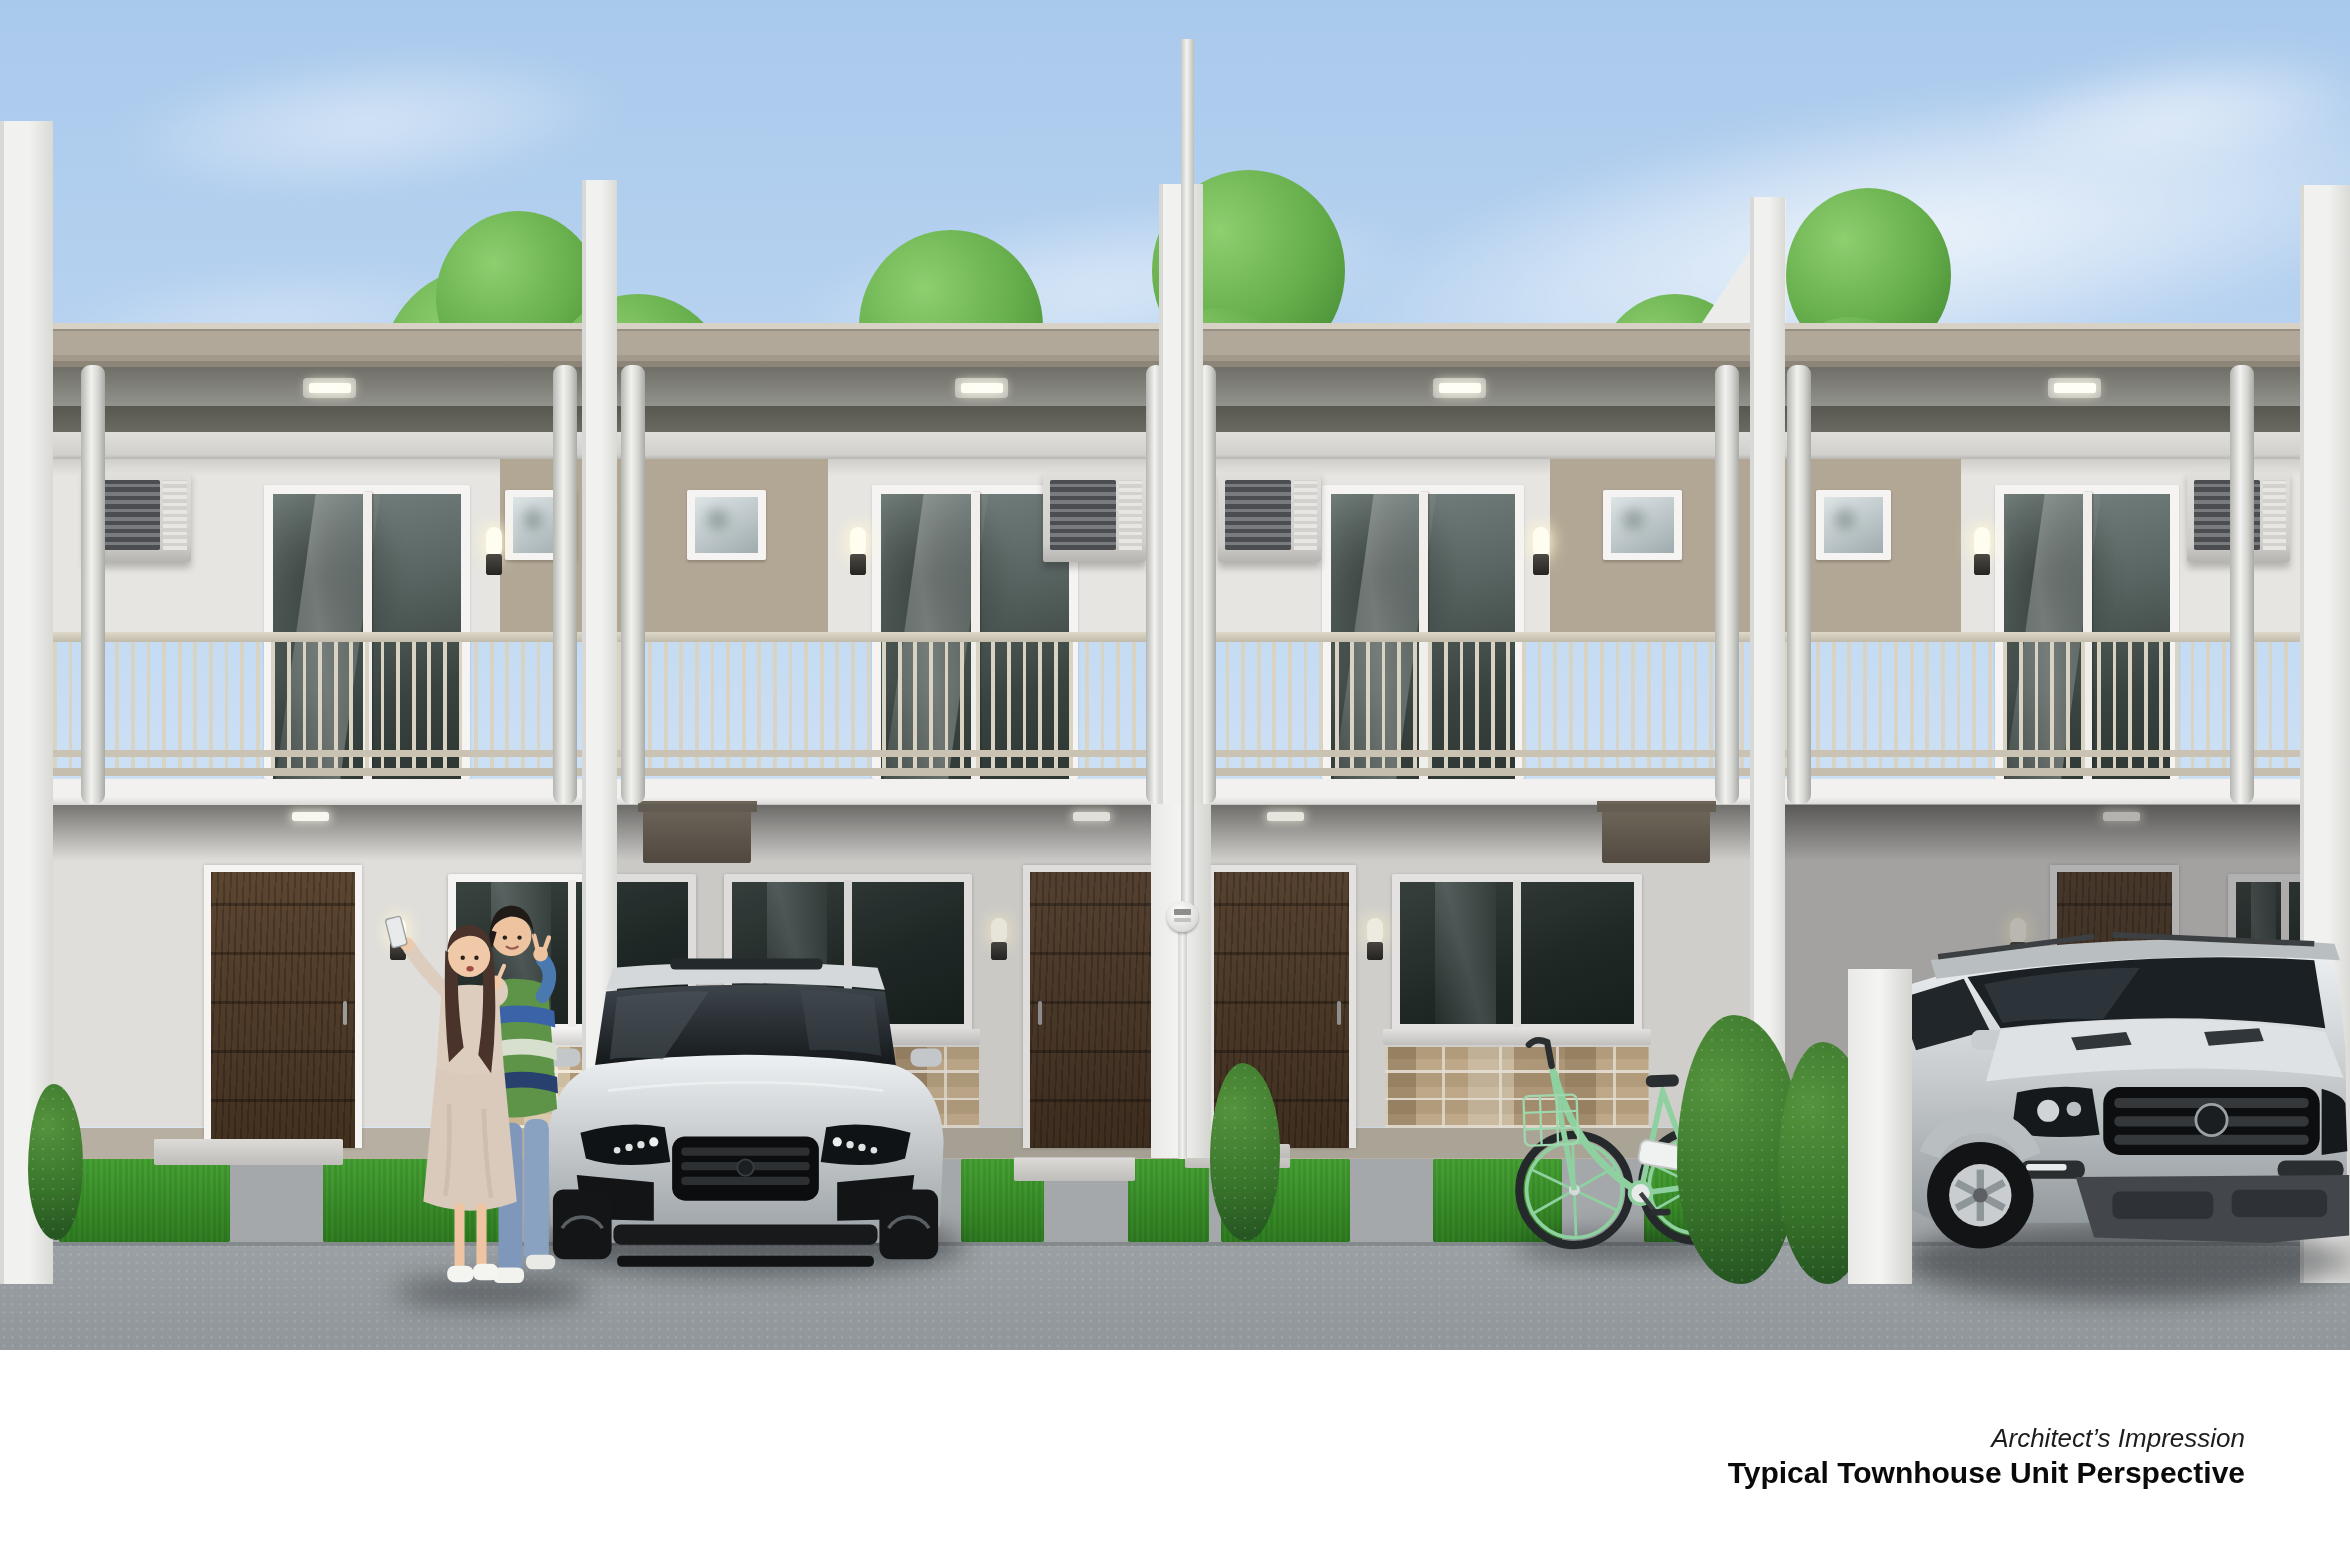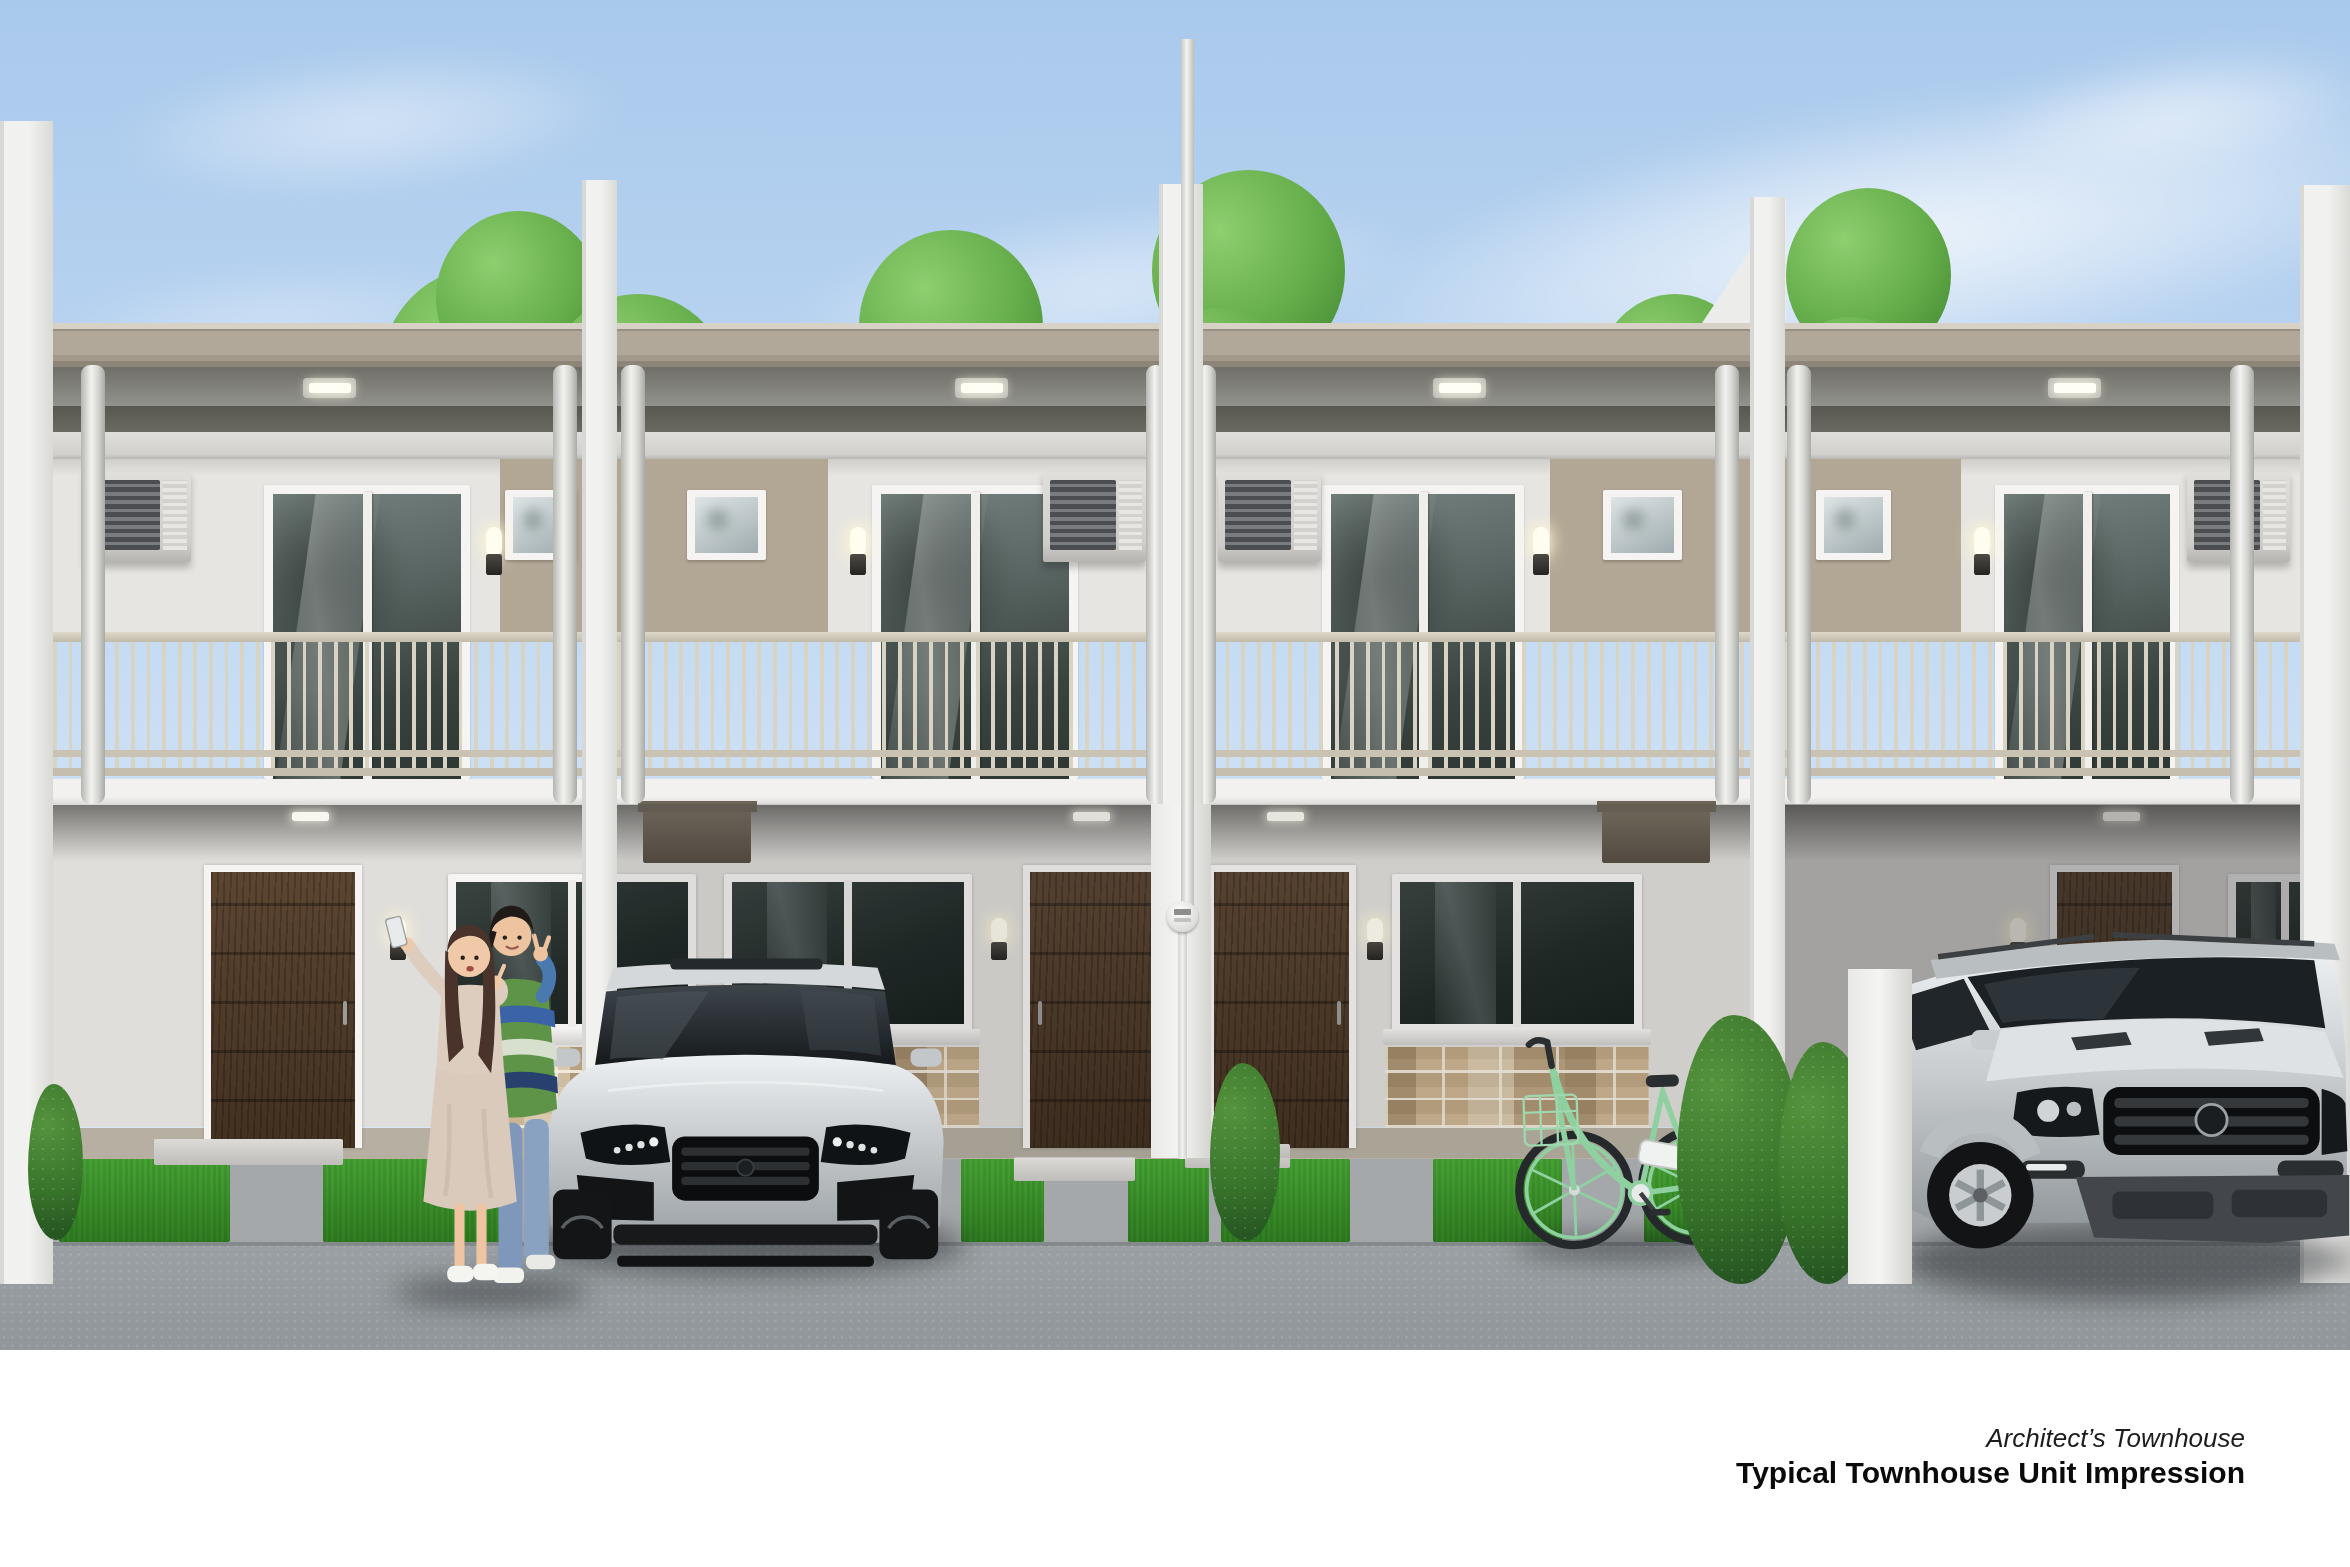--- a/index.html
+++ b/index.html
@@ -574,18 +574,18 @@
     <div class="shrub" style="left:1677px;top:1015px;width:123px;height:269px;z-index:15;"></div>
     <div class="shrub" style="left:1778px;top:1042px;width:96px;height:242px;z-index:15;"></div>
     <div class="pier" style="left:1848px;top:969px;width:64px;height:315px;z-index:15;"></div>
     <div class="shrub" style="left:1210px;top:1063px;width:70px;height:178px;z-index:15;"></div>
     <div class="shrub" style="left:27.5px;top:1084px;width:55px;height:156px;z-index:15;"></div>
 
   </div>
 
   <div class="caption">
     <div class="cap-inner">
-      <span class="cap1">Architect’s Townhouse</span>
-      <span class="cap2">Typical Townhouse Unit Impression</span>
+      <span class="cap1">Architect’s Impression</span>
+      <span class="cap2">Typical Townhouse Unit Perspective</span>
     </div>
   </div>
 </div>
 
 
 </body></html>

